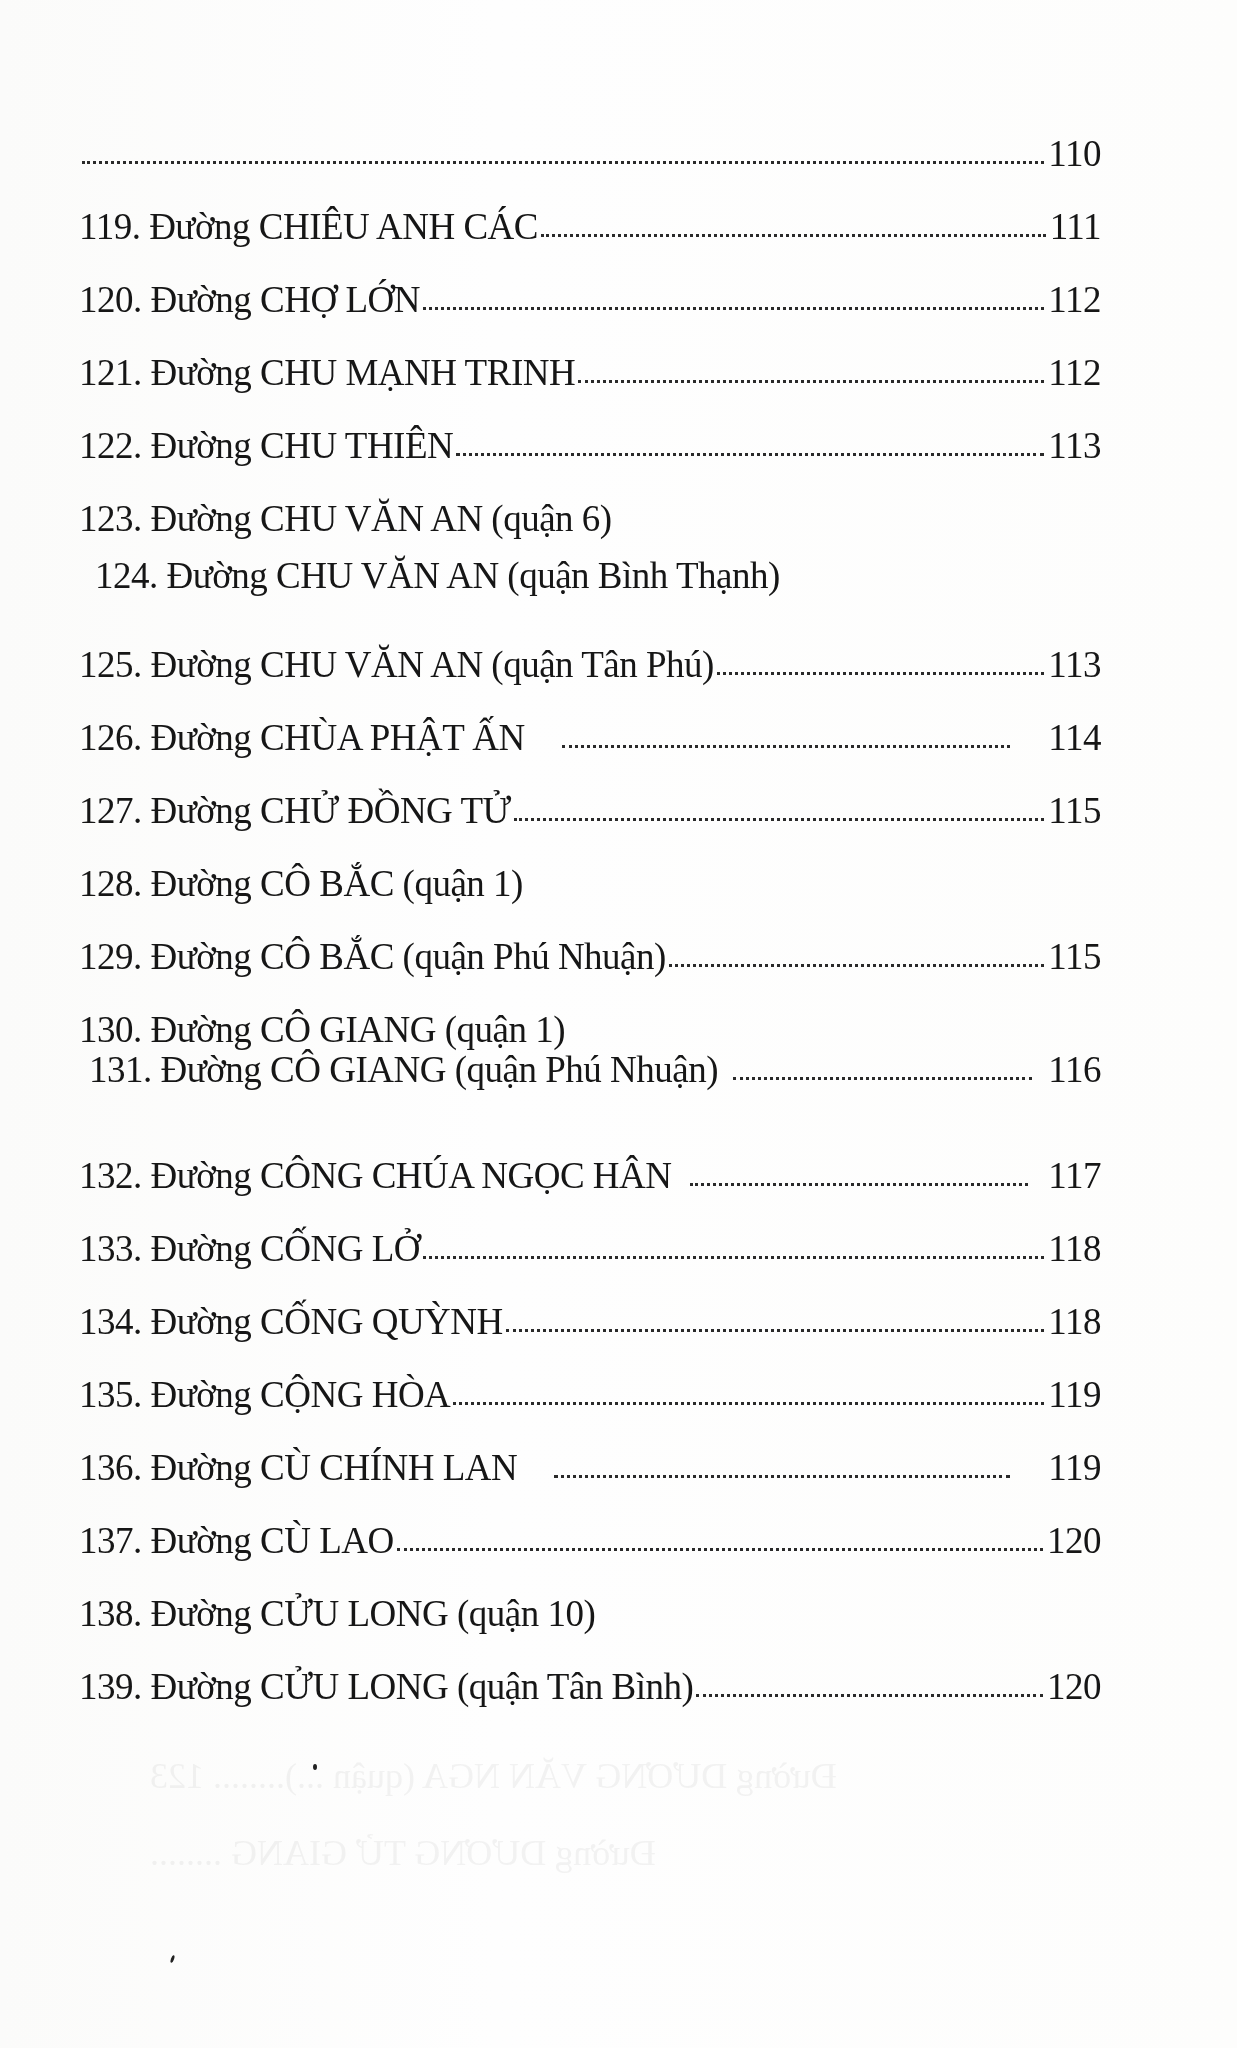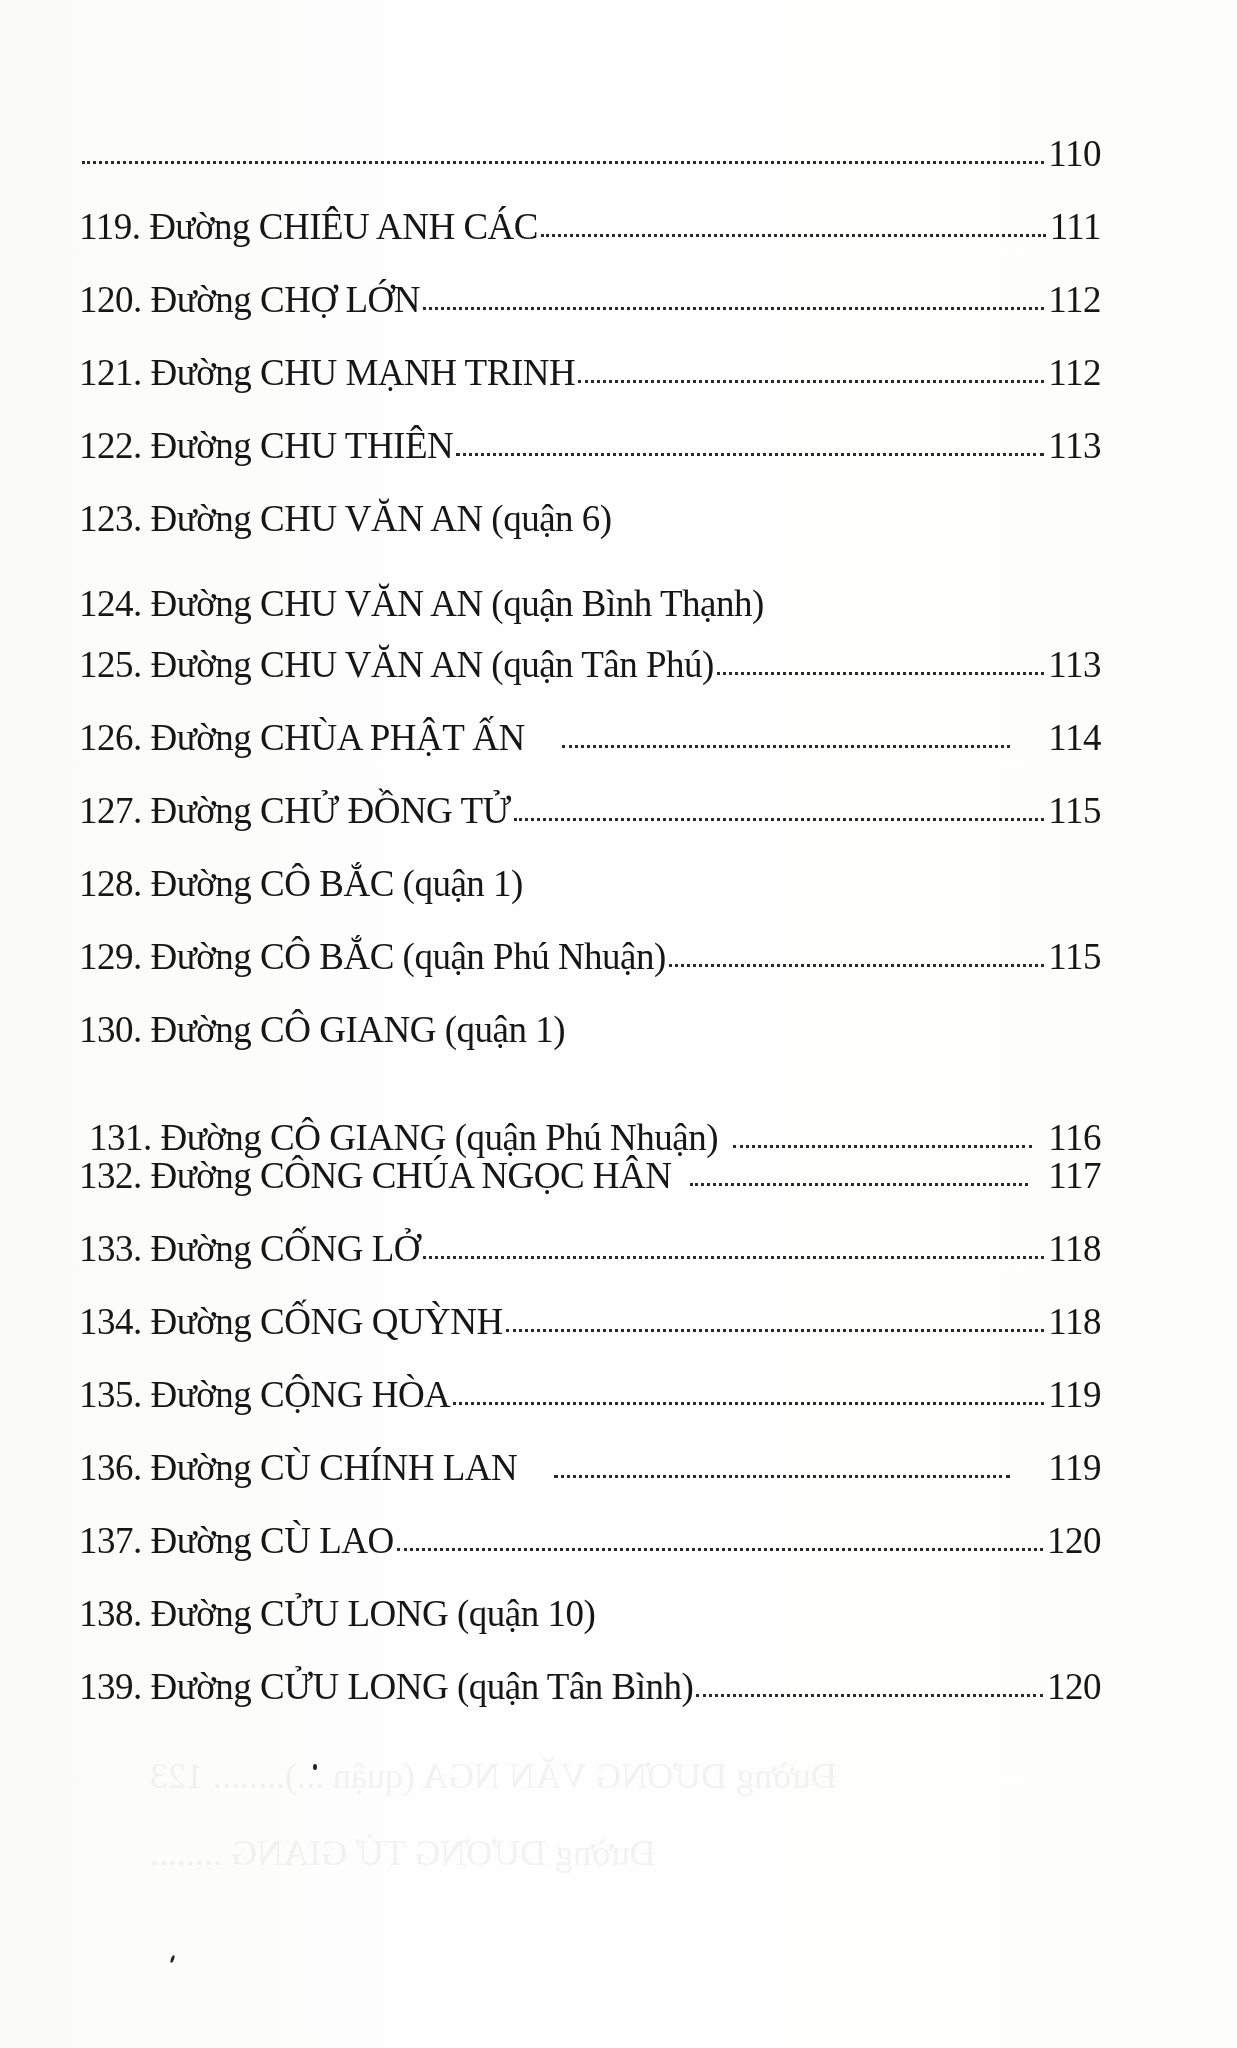--- a/index.html
+++ b/index.html
@@ -73,21 +73,21 @@
         <span class="pg">112</span>
       </div>
     <div class="toc-row" style="top:422px;">
         <span class="txt"><span>122.</span> <span>Đường CHU THIÊN</span></span>
         <span class="lead"></span>
         <span class="pg">113</span>
       </div>
     <div class="toc-row nopage" style="top:495px;">
         <span class="txt"><span>123.</span> <span>Đường CHU VĂN AN (quận 6)</span></span>
       </div>
-    <div class="toc-row nopage" style="top:580px;">
+    <div class="toc-row nopage" style="top:552px;margin-left:16px;">
         <span class="txt"><span>124.</span> <span>Đường CHU VĂN AN (quận Bình Thạnh)</span></span>
       </div>
     <div class="toc-row" style="top:641px;">
         <span class="txt"><span>125.</span> <span>Đường CHU VĂN AN (quận Tân Phú)</span></span>
         <span class="lead"></span>
         <span class="pg">113</span>
       </div>
     <div class="toc-row" style="top:714px;gap:34px;">
         <span class="txt"><span>126.</span> <span>Đường CHÙA PHẬT ẤN</span></span>
         <span class="lead"></span>
@@ -102,21 +102,21 @@
         <span class="txt"><span>128.</span> <span>Đường CÔ BẮC (quận 1)</span></span>
       </div>
     <div class="toc-row" style="top:933px;">
         <span class="txt"><span>129.</span> <span>Đường CÔ BẮC (quận Phú Nhuận)</span></span>
         <span class="lead"></span>
         <span class="pg">115</span>
       </div>
     <div class="toc-row nopage" style="top:1006px;">
         <span class="txt"><span>130.</span> <span>Đường CÔ GIANG (quận 1)</span></span>
       </div>
-    <div class="toc-row" style="top:1114px; left:10px; width:1012px;gap:12px;">
+    <div class="toc-row" style="top:1046px; left:10px; width:1012px;gap:12px;">
         <span class="txt"><span>131.</span> <span>Đường CÔ GIANG (quận Phú Nhuận)</span></span>
         <span class="lead"></span>
         <span class="pg">116</span>
       </div>
     <div class="toc-row" style="top:1152px;gap:16px;">
         <span class="txt"><span>132.</span> <span>Đường CÔNG CHÚA NGỌC HÂN</span></span>
         <span class="lead"></span>
         <span class="pg">117</span>
       </div>
     <div class="toc-row" style="top:1225px;">

